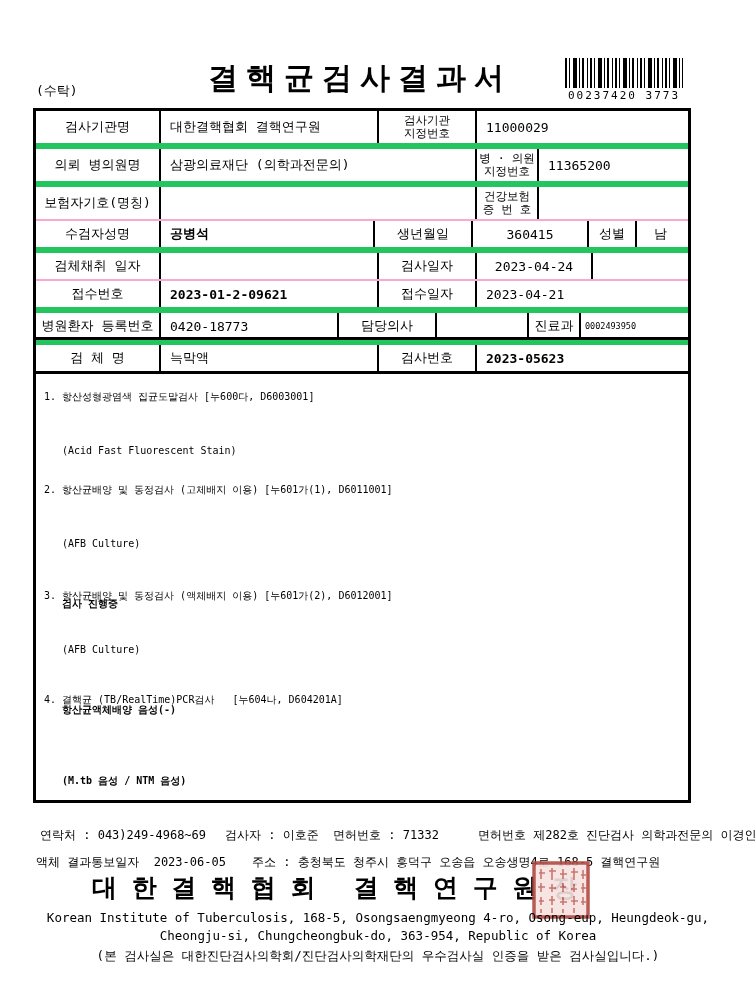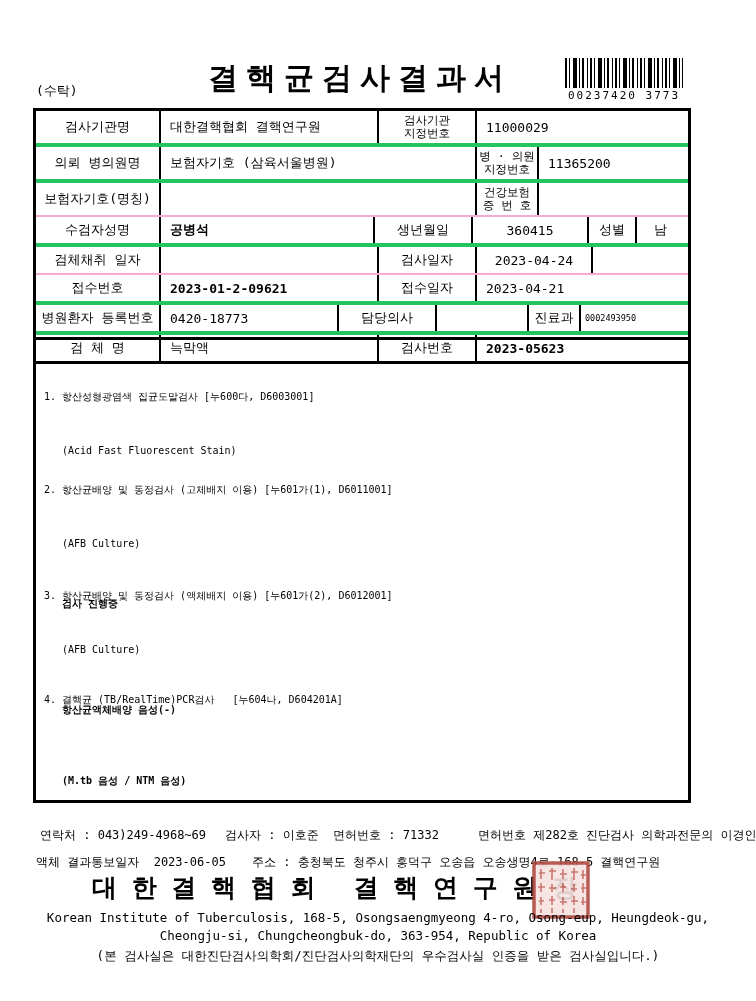--- a/index.html
+++ b/index.html
@@ -14,21 +14,21 @@
   .barcode-wrap{position:absolute;left:565px;top:58px;width:118px;text-align:center;}
   .barcode{width:118px;height:30px;
     background:repeating-linear-gradient(90deg,
       #000 0 2px,#fff 2px 4px,#000 4px 5px,#fff 5px 8px,
       #000 8px 12px,#fff 12px 14px,#000 14px 15px,#fff 15px 17px,
       #000 17px 19px,#fff 19px 22px,#000 22px 23px,#fff 23px 25px);}
   .barcode-label{font-size:11px;letter-spacing:2px;margin-top:1px;}
 
   
   .itable{position:absolute;left:33px;top:108px;width:652px;border:3px solid #000;box-sizing:content-box;}
-  .trow{display:flex;border-bottom:4px solid #22c55e;}
+  .trow{display:flex;border-bottom:6px solid #22c55e;}
   .trow.hb{border-bottom:2px solid #f9a8d4;}
   .trow:last-child{border-bottom:none;}
   .cell{border-right:2px solid #000;box-sizing:border-box;display:flex;align-items:center;
         justify-content:center;text-align:center;font-size:13px;overflow:hidden;white-space:pre;}
   .cell:last-child{border-right:none;}
   .cell.val{justify-content:flex-start;text-align:right;padding-left:9px;}
   .cell.two{white-space:pre-line;font-size:11.5px;line-height:13px;}
   .cell.sm{font-size:8.5px;letter-spacing:0;}
   .b{font-weight:bold;}
   .h32{height:32px;} .h26{height:26px;}
@@ -68,21 +68,21 @@
   <div class="itable">
     <div class="trow h32">
       <div class="cell" style="width:125px">검사기관명</div>
       <div class="cell val" style="width:218px">대한결핵협회 결핵연구원</div>
       <div class="cell two" style="width:98px">검사기관
 지정번호</div>
       <div class="cell val" style="width:211px">11000029</div>
     </div>
     <div class="trow h32">
       <div class="cell" style="width:125px">의뢰 병의원명</div>
-      <div class="cell val" style="width:316px">보험자기호 (삼육서울병원)</div>
+      <div class="cell val" style="width:316px">삼광의료재단 (의학과전문의)</div>
       <div class="cell two" style="width:62px">병 · 의원
 지정번호</div>
       <div class="cell val" style="width:149px">11365200</div>
     </div>
     <div class="trow h32 hb">
       <div class="cell" style="width:125px">보험자기호(명칭)</div>
       <div class="cell val" style="width:316px"></div>
       <div class="cell two" style="width:62px">건강보험
 증 번 호</div>
       <div class="cell val" style="width:149px"></div>

